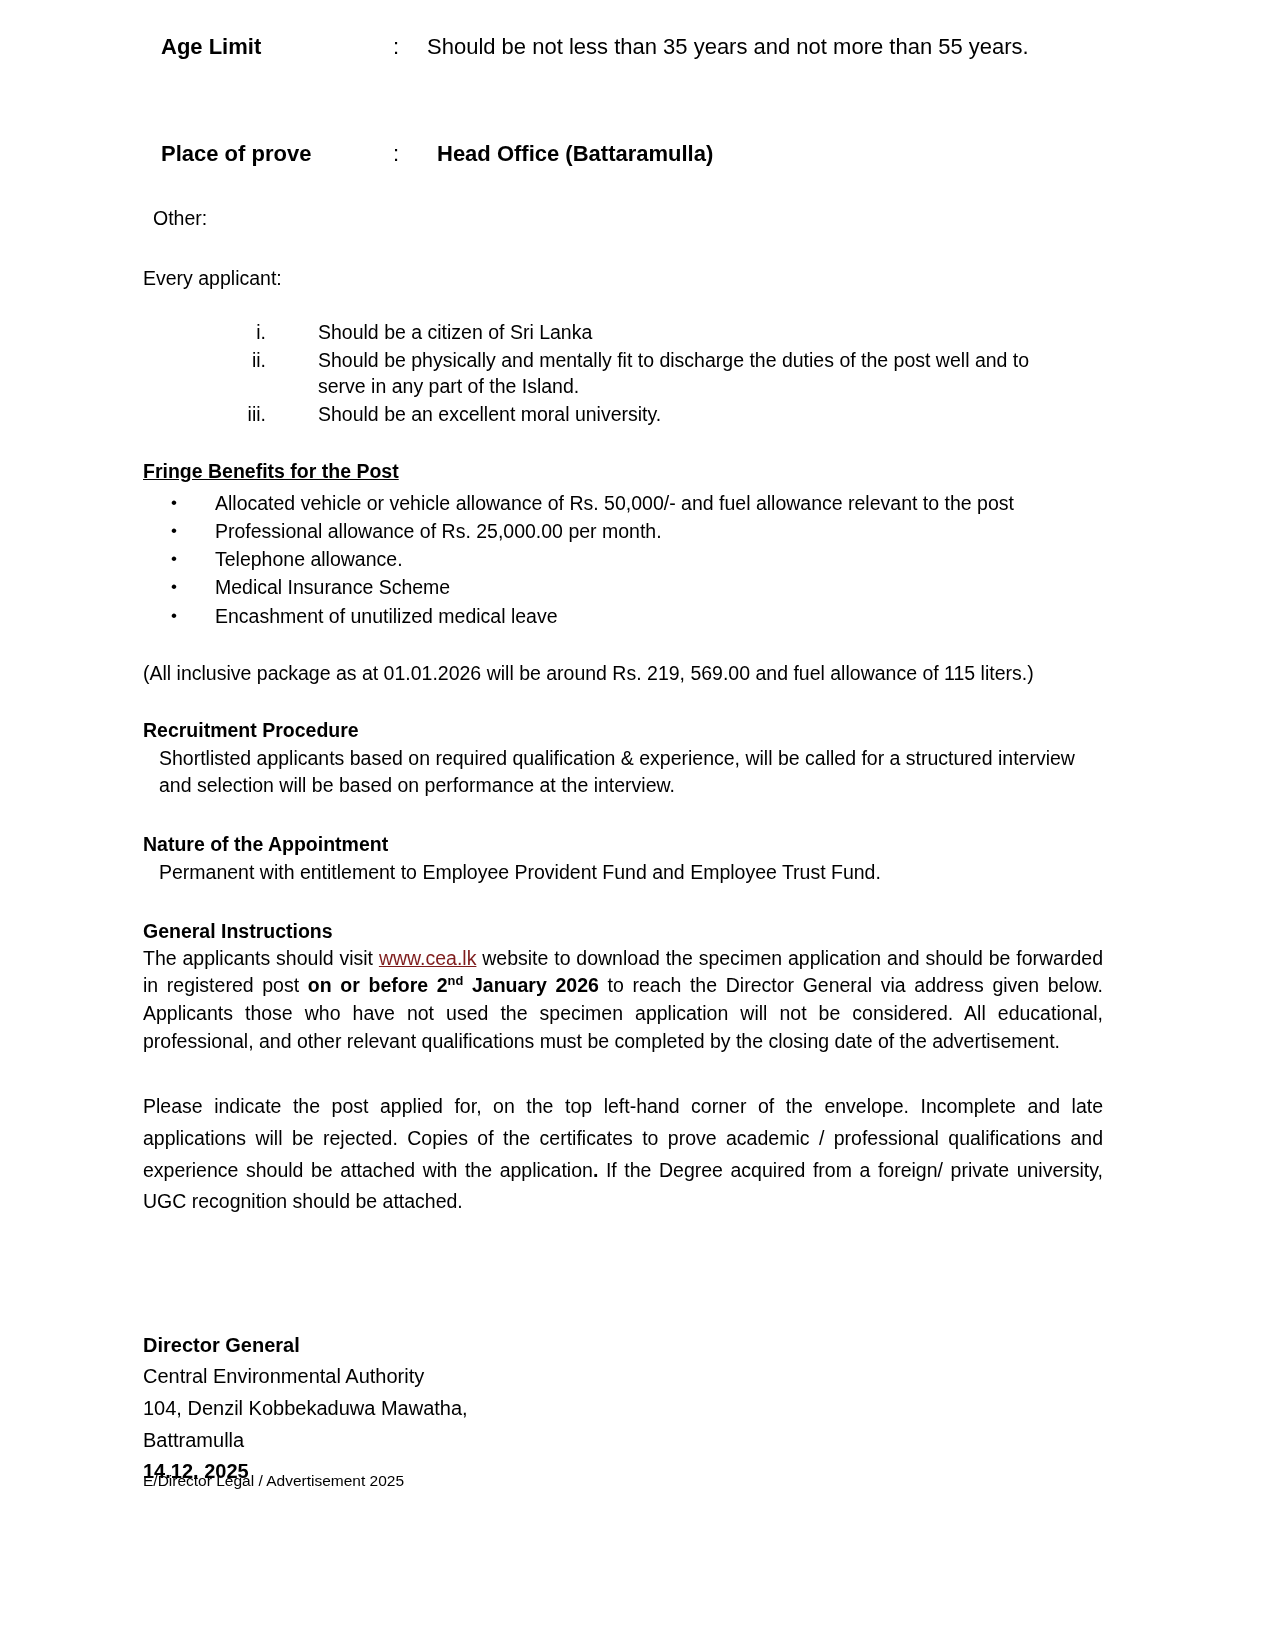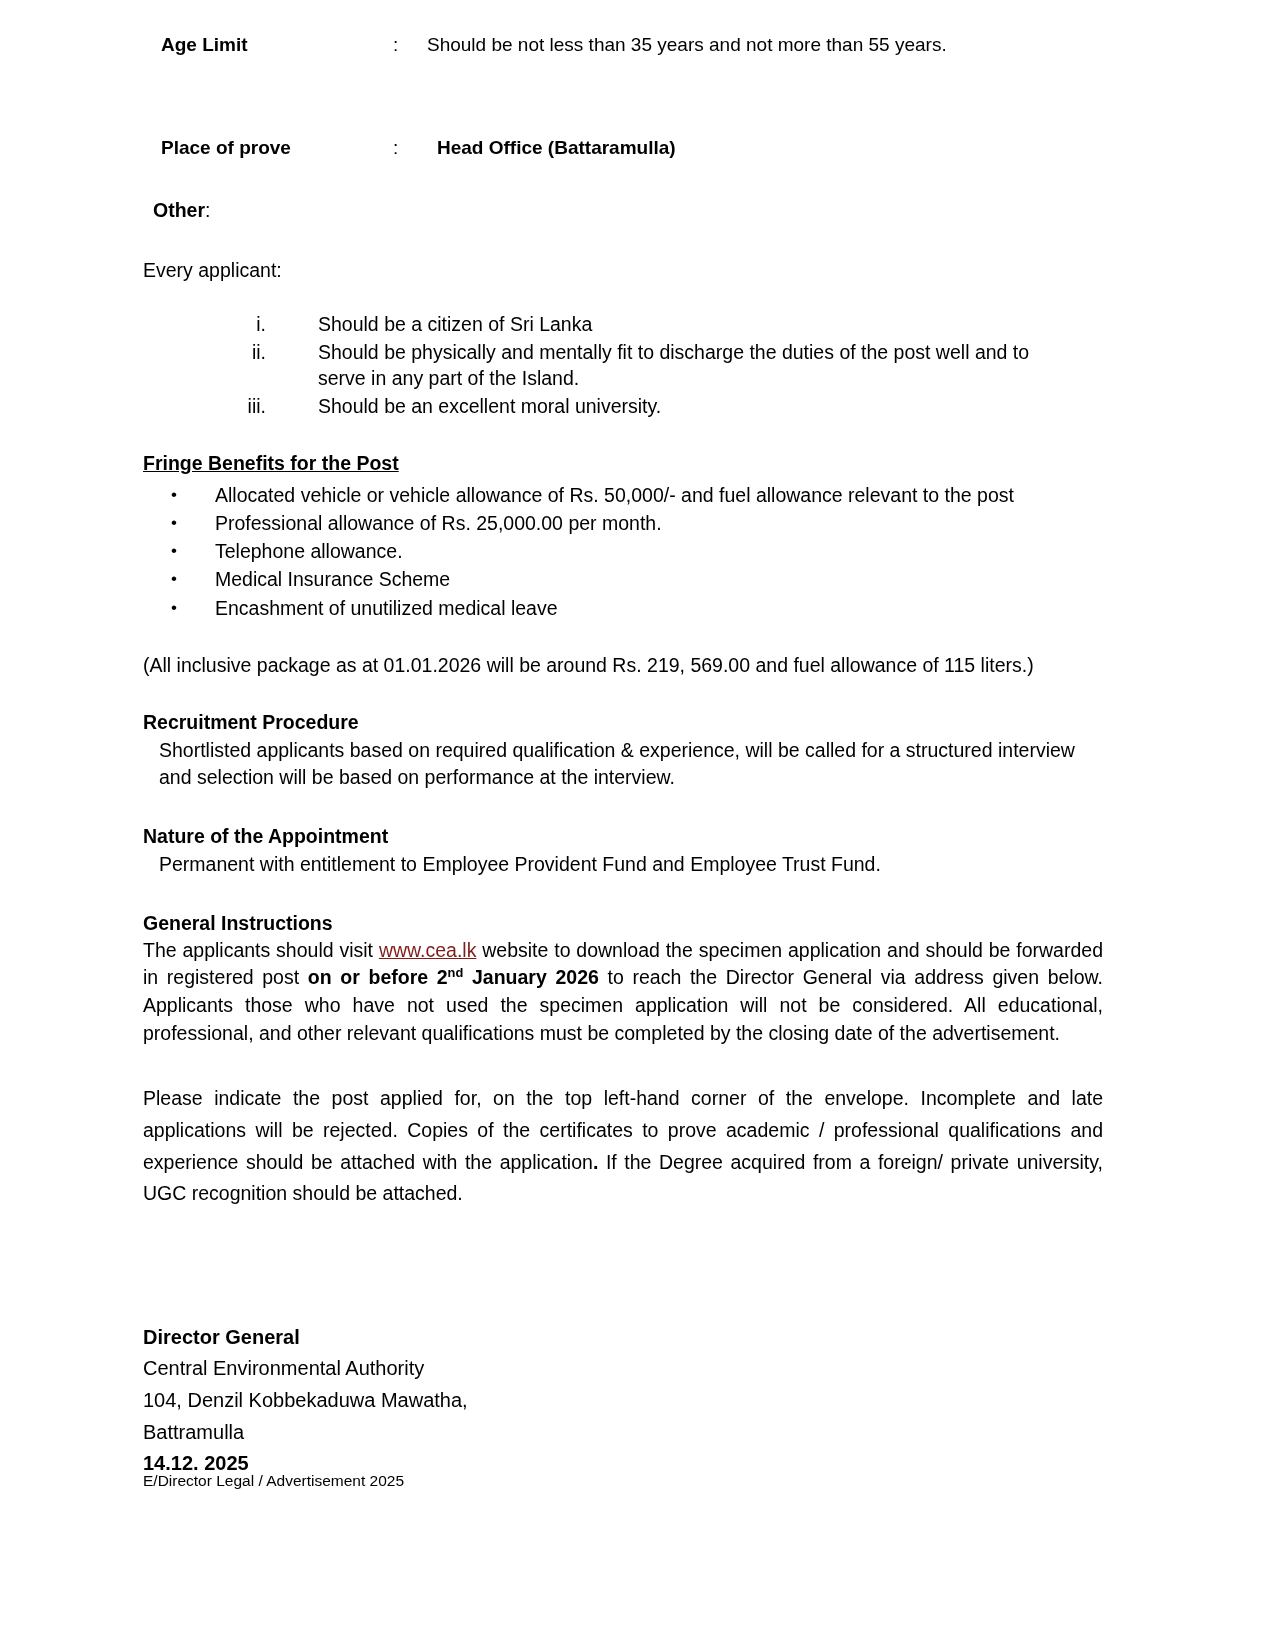--- a/index.html
+++ b/index.html
@@ -25,41 +25,41 @@
     position: absolute;
     left: 143px;
     top: 22px;
     width: 960px;
   }
 
   
   .kv {
     display: flex;
     align-items: flex-start;
-    font-size: 19px;
+    font-size: 22px;
   }
   .kv .k {
     font-weight: bold;
     width: 250px;
     flex: 0 0 250px;
     padding-left: 18px;
     box-sizing: border-box;
   }
   .kv .colon {
     width: 34px;
     flex: 0 0 34px;
   }
   .kv .v { flex: 1 1 auto; }
   .kv.strong .v { font-weight: bold; padding-left: 10px; }
 
   .row-age   { margin-top: 12px; }
   .row-place { margin-top: 81px; }
 
   .other-label { margin-top: 40px; padding-left: 10px; font-size: 19.5px; }
-  .other-label b { font-weight: bold; }
+  .other-label b { font-weight: normal; }
   .every-applicant { margin-top: 37px; font-size: 19.5px; }
 
   
   ol.roman {
     margin: 30px 0 0 0;
     padding: 0 0 0 0;
     list-style: none;
     font-size: 19.5px;
   }
   ol.roman li {

